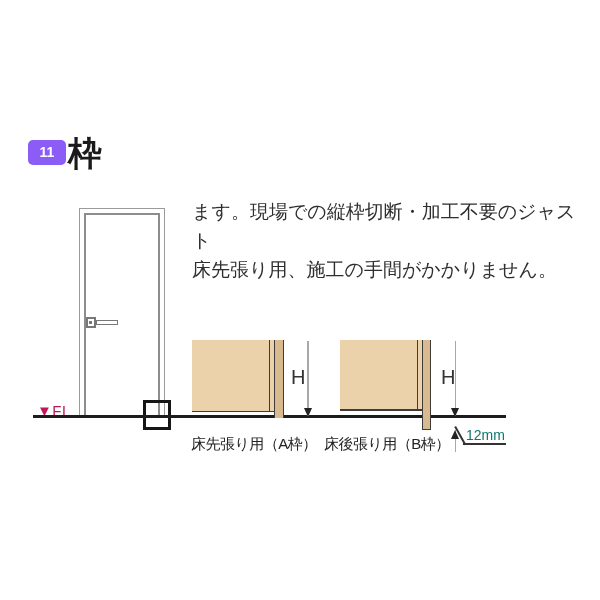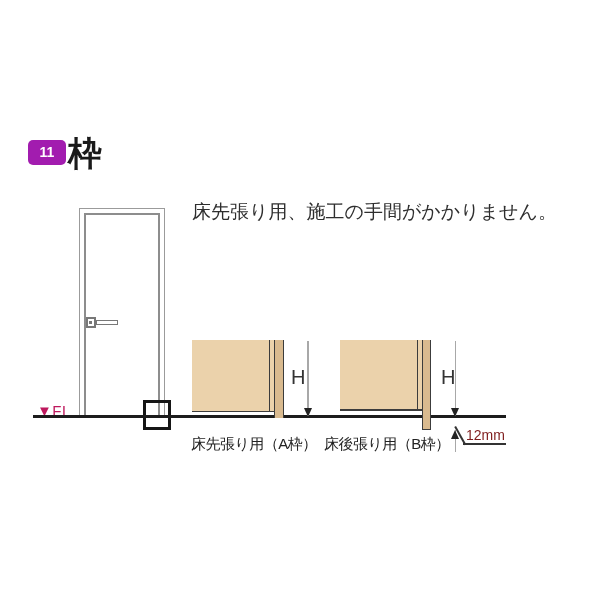--- a/index.html
+++ b/index.html
@@ -6,21 +6,21 @@
   body{
     width:600px;height:600px;background:#ffffff;
     font-family:"Liberation Sans","DejaVu Sans",sans-serif;
     -webkit-font-smoothing:antialiased;
   }
   #canvas{position:relative;width:600px;height:600px;background:#ffffff;overflow:hidden;}
 
   
   .badge{
     position:absolute;left:28px;top:140px;width:38px;height:25px;
-    background:#a21caf;border-radius:5px;color:#ffffff;
+    background:#8b5cf6;border-radius:5px;color:#ffffff;
     font-size:14px;font-weight:bold;text-align:center;line-height:25px;
   }
   .heading{
     position:absolute;left:68px;top:131px;
     font-size:34px;font-weight:bold;color:#1a1a1a;letter-spacing:1px;
   }
 
   
   .description{
     position:absolute;left:192px;top:197px;width:400px;
@@ -95,35 +95,36 @@
 
   .dim-label{position:absolute;font-size:20px;color:#333333;}
   .dim-label-a{left:291px;top:366px;}
   .dim-label-b{left:441px;top:366px;}
 
   .leader-diagonal{
     position:absolute;left:456px;top:426px;width:21px;height:1.5px;background:#333333;
     transform-origin:0 0;transform:rotate(61deg);
   }
   .leader-underline{position:absolute;left:463px;top:443px;width:43px;height:1.5px;background:#333333;}
-  .offset-label{position:absolute;left:466px;top:427px;font-size:14px;color:#7f1d1d;}
+  .offset-label{position:absolute;left:466px;top:427px;font-size:14px;color:#0f766e;}
 
   .caption{position:absolute;top:435px;font-size:15px;color:#222222;letter-spacing:-0.5px;}
   .caption-a{left:191px;}
   .caption-b{left:324px;}
 </style>
 </head>
 <body>
 
 <div id="canvas">
 
   <div class="badge">11</div>
   <div class="heading">枠</div>
 
   <div class="description">
+    <div>ます。現場での縦枠切断・加工不要のジャスト</div>
     <div>床先張り用、施工の手間がかかりません。</div>
   </div>
 
   <div>
     <div class="door-outer"></div>
     <div class="door-inner"></div>
     <div class="handle-plate">
       <div class="handle-plate-dot"></div>
     </div>
     <div class="handle-lever"></div>

